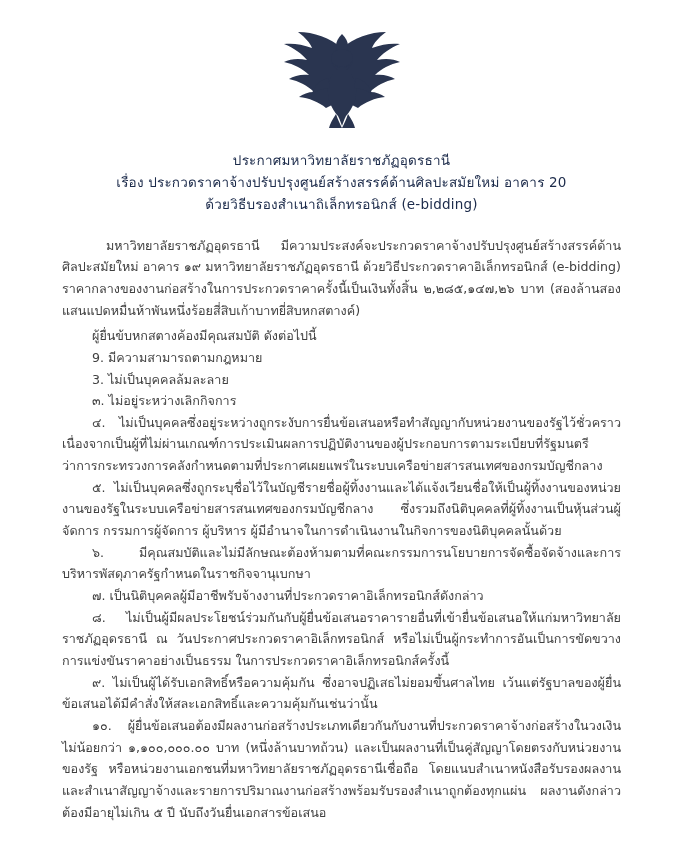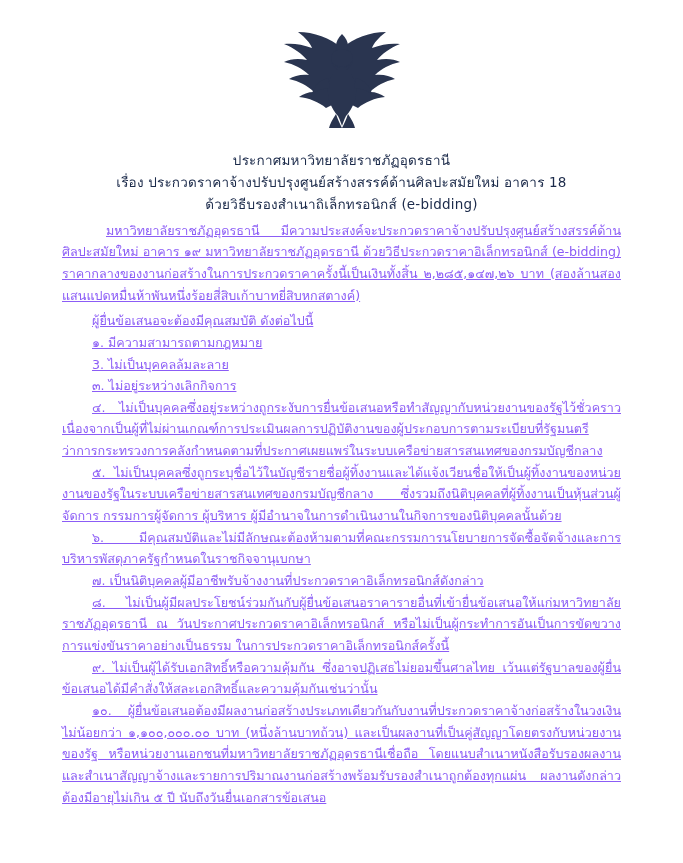--- a/index.html
+++ b/index.html
@@ -35,26 +35,25 @@
     text-align: center;
     margin-top: 14px;
     line-height: 1.62;
   }
   .title-line {
     font-size: 13.5px;
     color: #1b2a4a;
     letter-spacing: 0.2px;
   }
   .body-block {
-    margin-top: 4px;
+    margin-top: 19px;
     font-size: 12.6px;
     line-height: 1.72;
-    color: #8b5cf6;
+    color: #404040;
     text-align: justify;
-    text-decoration: underline;
   }
   .para {
     margin: 0 0 0.5px 0;
     text-indent: 44px;
   }
   .para.indent-sm {
     text-indent: 30px;
   }
   .list-item {
     margin: 0;
@@ -84,29 +83,29 @@
         <path d="M52 50 C44 52 38 58 36 66 C42 62 48 60 54 60 Z"></path>
         <path d="M80 50 C88 52 94 58 96 66 C90 62 84 60 78 60 Z"></path>
 
         <path d="M60 86 C56 92 54 96 53 100 L66 100 L79 100 C78 96 76 92 72 86 C70 92 68 96 66 100 C64 96 62 92 60 86 Z"></path>
       </g>
     </svg>
   </div>
 
   <div class="title-block">
     <div class="title-line">ประกาศมหาวิทยาลัยราชภัฏอุดรธานี</div>
-    <div class="title-line">เรื่อง ประกวดราคาจ้างปรับปรุงศูนย์สร้างสรรค์ด้านศิลปะสมัยใหม่ อาคาร 18</div>
+    <div class="title-line">เรื่อง ประกวดราคาจ้างปรับปรุงศูนย์สร้างสรรค์ด้านศิลปะสมัยใหม่ อาคาร 20</div>
     <div class="title-line">ด้วยวิธีบรองสำเนาถิเล็กทรอนิกส์ (e-bidding)</div>
   </div>
 
   <div class="body-block">
     <p class="para">มหาวิทยาลัยราชภัฏอุดรธานี มีความประสงค์จะประกวดราคาจ้างปรับปรุงศูนย์สร้างสรรค์ด้านศิลปะสมัยใหม่ อาคาร ๑๙ มหาวิทยาลัยราชภัฏอุดรธานี ด้วยวิธีประกวดราคาอิเล็กทรอนิกส์ (e-bidding) ราคากลางของงานก่อสร้างในการประกวดราคาครั้งนี้เป็นเงินทั้งสิ้น ๒,๒๘๕,๑๔๗,๒๖ บาท (สองล้านสองแสนแปดหมื่นห้าพันหนึ่งร้อยสี่สิบเก้าบาทยี่สิบหกสตางค์)</p>
     <div class="spacer-2"></div>
-    <p class="para indent-sm">ผู้ยื่นข้อเสนอจะต้องมีคุณสมบัติ ดังต่อไปนี้</p>
-    <p class="list-item">๑. มีความสามารถตามกฎหมาย</p>
+    <p class="para indent-sm">ผู้ยื่นข้บหกสตางค้องมีคุณสมบัติ ดังต่อไปนี้</p>
+    <p class="list-item">9. มีความสามารถตามกฎหมาย</p>
     <p class="list-item">3. ไม่เป็นบุคคลล้มละลาย</p>
     <p class="list-item">๓. ไม่อยู่ระหว่างเลิกกิจการ</p>
     <p class="list-item">๔. ไม่เป็นบุคคลซึ่งอยู่ระหว่างถูกระงับการยื่นข้อเสนอหรือทำสัญญากับหน่วยงานของรัฐไว้ชั่วคราวเนื่องจากเป็นผู้ที่ไม่ผ่านเกณฑ์การประเมินผลการปฏิบัติงานของผู้ประกอบการตามระเบียบที่รัฐมนตรีว่าการกระทรวงการคลังกำหนดตามที่ประกาศเผยแพร่ในระบบเครือข่ายสารสนเทศของกรมบัญชีกลาง</p>
     <p class="list-item">๕. ไม่เป็นบุคคลซึ่งถูกระบุชื่อไว้ในบัญชีรายชื่อผู้ทิ้งงานและได้แจ้งเวียนชื่อให้เป็นผู้ทิ้งงานของหน่วยงานของรัฐในระบบเครือข่ายสารสนเทศของกรมบัญชีกลาง ซึ่งรวมถึงนิติบุคคลที่ผู้ทิ้งงานเป็นหุ้นส่วนผู้จัดการ กรรมการผู้จัดการ ผู้บริหาร ผู้มีอำนาจในการดำเนินงานในกิจการของนิติบุคคลนั้นด้วย</p>
     <p class="list-item">๖. มีคุณสมบัติและไม่มีลักษณะต้องห้ามตามที่คณะกรรมการนโยบายการจัดซื้อจัดจ้างและการบริหารพัสดุภาครัฐกำหนดในราชกิจจานุเบกษา</p>
     <p class="list-item">๗. เป็นนิติบุคคลผู้มีอาชีพรับจ้างงานที่ประกวดราคาอิเล็กทรอนิกส์ดังกล่าว</p>
     <p class="list-item">๘. ไม่เป็นผู้มีผลประโยชน์ร่วมกันกับผู้ยื่นข้อเสนอราคารายอื่นที่เข้ายื่นข้อเสนอให้แก่มหาวิทยาลัยราชภัฏอุดรธานี ณ วันประกาศประกวดราคาอิเล็กทรอนิกส์ หรือไม่เป็นผู้กระทำการอันเป็นการขัดขวางการแข่งขันราคาอย่างเป็นธรรม ในการประกวดราคาอิเล็กทรอนิกส์ครั้งนี้</p>
     <p class="list-item">๙. ไม่เป็นผู้ได้รับเอกสิทธิ์หรือความคุ้มกัน ซึ่งอาจปฏิเสธไม่ยอมขึ้นศาลไทย เว้นแต่รัฐบาลของผู้ยื่นข้อเสนอได้มีคำสั่งให้สละเอกสิทธิ์และความคุ้มกันเช่นว่านั้น</p>
     <p class="list-item">๑๐. ผู้ยื่นข้อเสนอต้องมีผลงานก่อสร้างประเภทเดียวกันกับงานที่ประกวดราคาจ้างก่อสร้างในวงเงินไม่น้อยกว่า ๑,๑๐๐,๐๐๐.๐๐ บาท (หนึ่งล้านบาทถ้วน) และเป็นผลงานที่เป็นคู่สัญญาโดยตรงกับหน่วยงานของรัฐ หรือหน่วยงานเอกชนที่มหาวิทยาลัยราชภัฏอุดรธานีเชื่อถือ โดยแนบสำเนาหนังสือรับรองผลงานและสำเนาสัญญาจ้างและรายการปริมาณงานก่อสร้างพร้อมรับรองสำเนาถูกต้องทุกแผ่น ผลงานดังกล่าวต้องมีอายุไม่เกิน ๕ ปี นับถึงวันยื่นเอกสารข้อเสนอ</p>
   </div>

